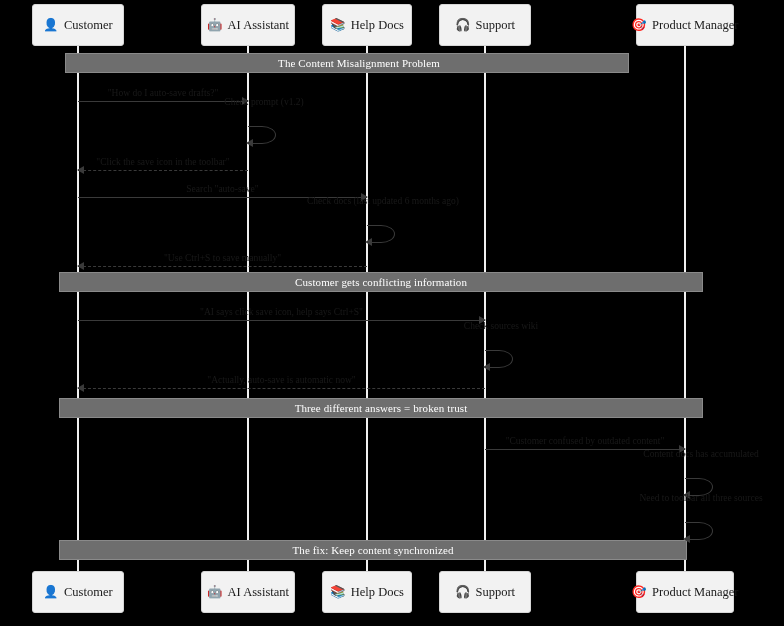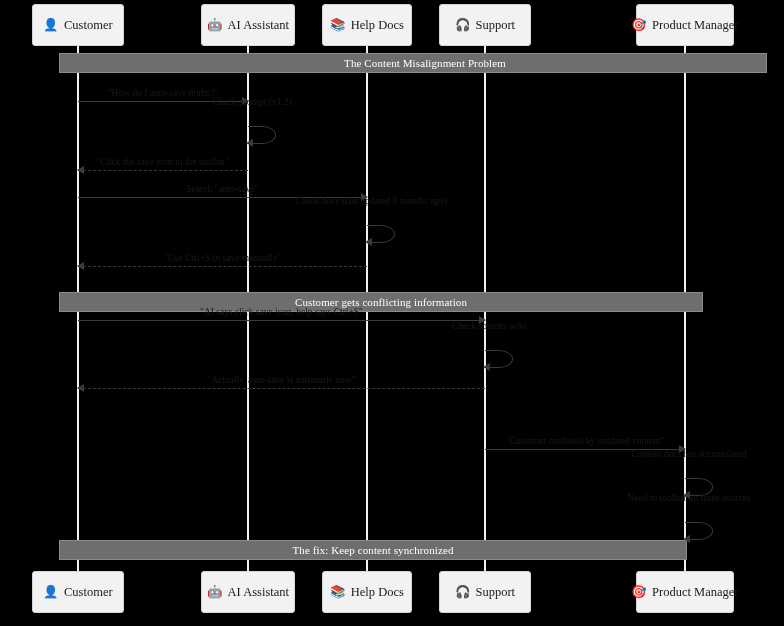--- a/index.html
+++ b/index.html
@@ -126,21 +126,21 @@
     left: -2px;
     top: 13px;
     width: 0; height: 0;
     border-top: 4px solid transparent;
     border-bottom: 4px solid transparent;
     border-right: 7px solid #3a3a3a;
   }
   .selfmsg .label {
     position: absolute;
     bottom: 19px;
-    left: 4px;
+    left: 16px;
     transform: translateX(-50%);
     text-align: center;
     font-size: 9.5px;
     color: #191919;
     white-space: nowrap;
   }
 </style>
 </head>
 <body>
 
@@ -183,25 +183,28 @@
     </div>
     <div class="participant" style="left: 636px; top: 571px; width: 98px;">
       <span class="p-icon">🎯</span>
       <span>Product Manager</span>
     </div>
     <div class="lifeline" style="left: 77px; top: 46px; height: 525px;"></div>
     <div class="lifeline" style="left: 247px; top: 46px; height: 525px;"></div>
     <div class="lifeline" style="left: 366px; top: 46px; height: 525px;"></div>
     <div class="lifeline" style="left: 484px; top: 46px; height: 525px;"></div>
     <div class="lifeline" style="left: 684px; top: 46px; height: 525px;"></div>
-    <div class="section-band" style="left: 59px; top: 53px; width: 708px; padding-left: 24px;">
+    <div class="section-band" style="left: 65px; top: 53px; width: 564px; padding-left: 24px;">
       <span>The Content Misalignment Problem</span>
     </div>
-    <div class="section-band" style="left: 59px; top: 272px; width: 644px; margin-top: 20px;">
+    <div class="section-band" style="left: 59px; top: 272px; width: 644px;">
       <span>Customer gets conflicting information</span>
+    </div>
+    <div class="section-band" style="left: 59px; top: 398px; width: 644px;">
+      <span>Three different answers = broken trust</span>
     </div>
     <div class="section-band" style="left: 59px; top: 540px; width: 628px;">
       <span>The fix: Keep content synchronized</span>
     </div>
     <div class="msg to-right" style="left: 78px; width: 170px; top: 101px;">
       <div class="line"></div>
       <div class="head"></div>
       <div class="label">"How do I auto-save drafts?"</div>
     </div>
     <div class="selfmsg" style="left: 248px; top: 126px;">

